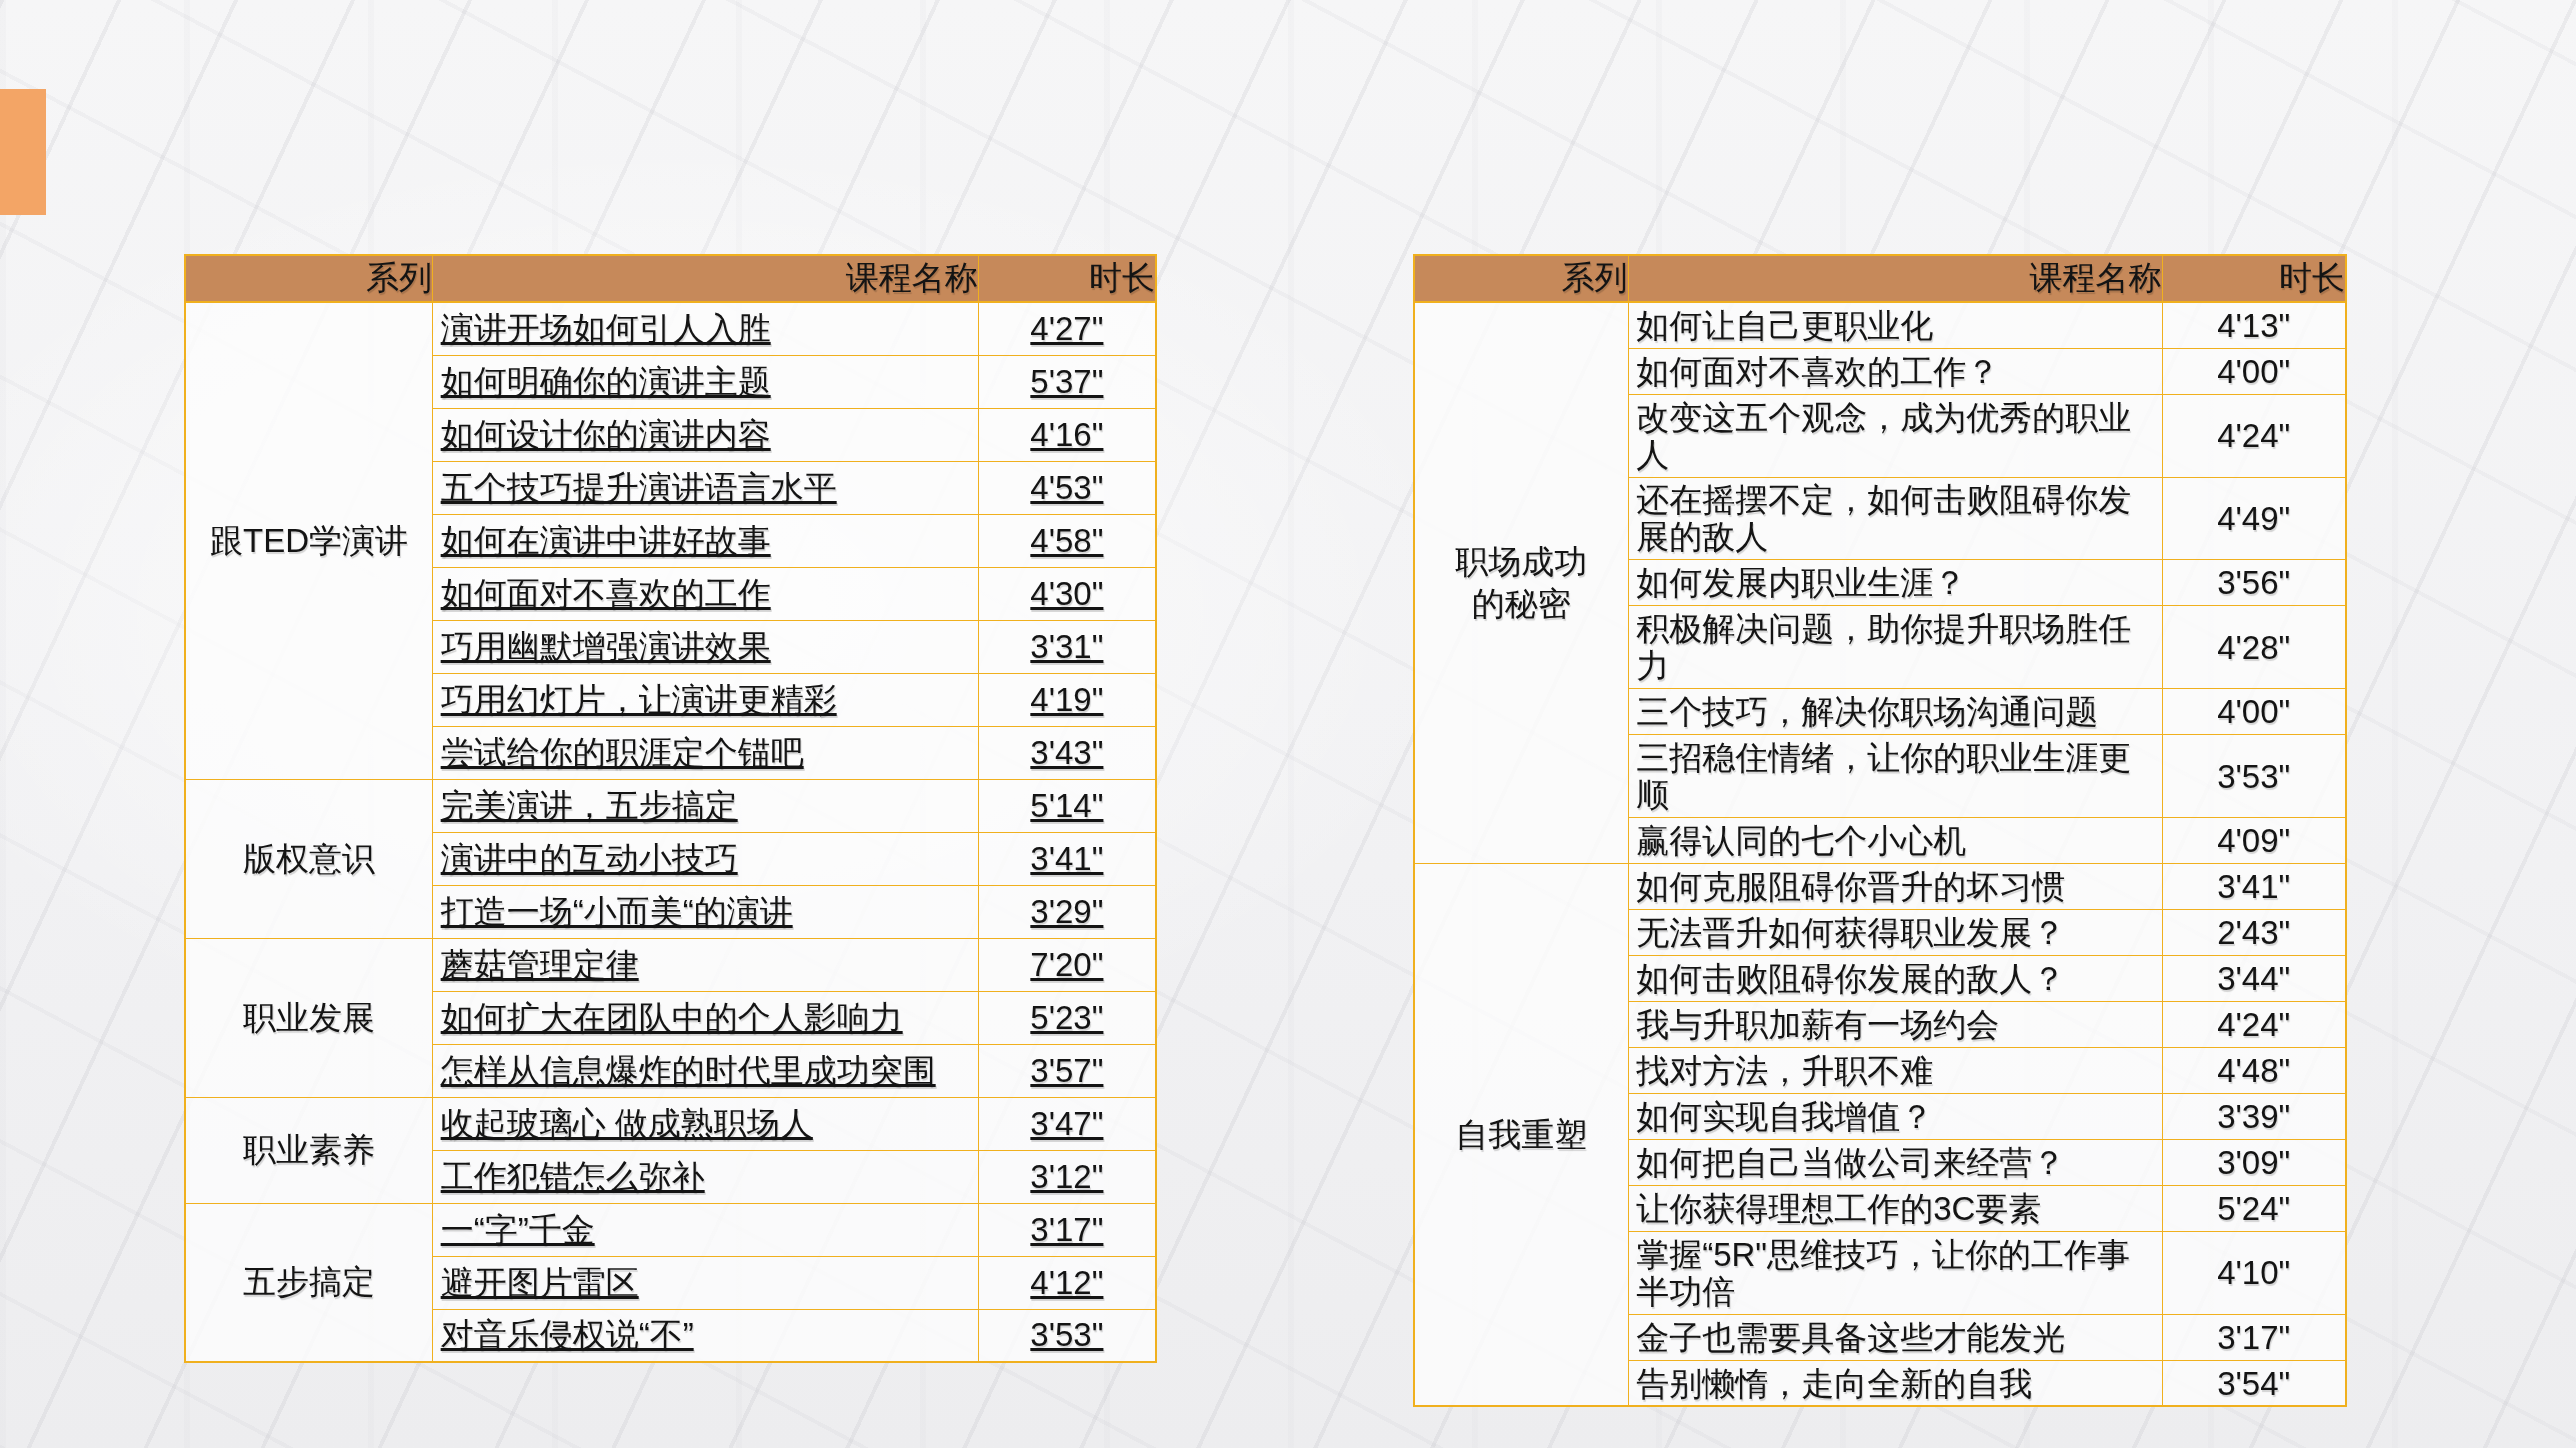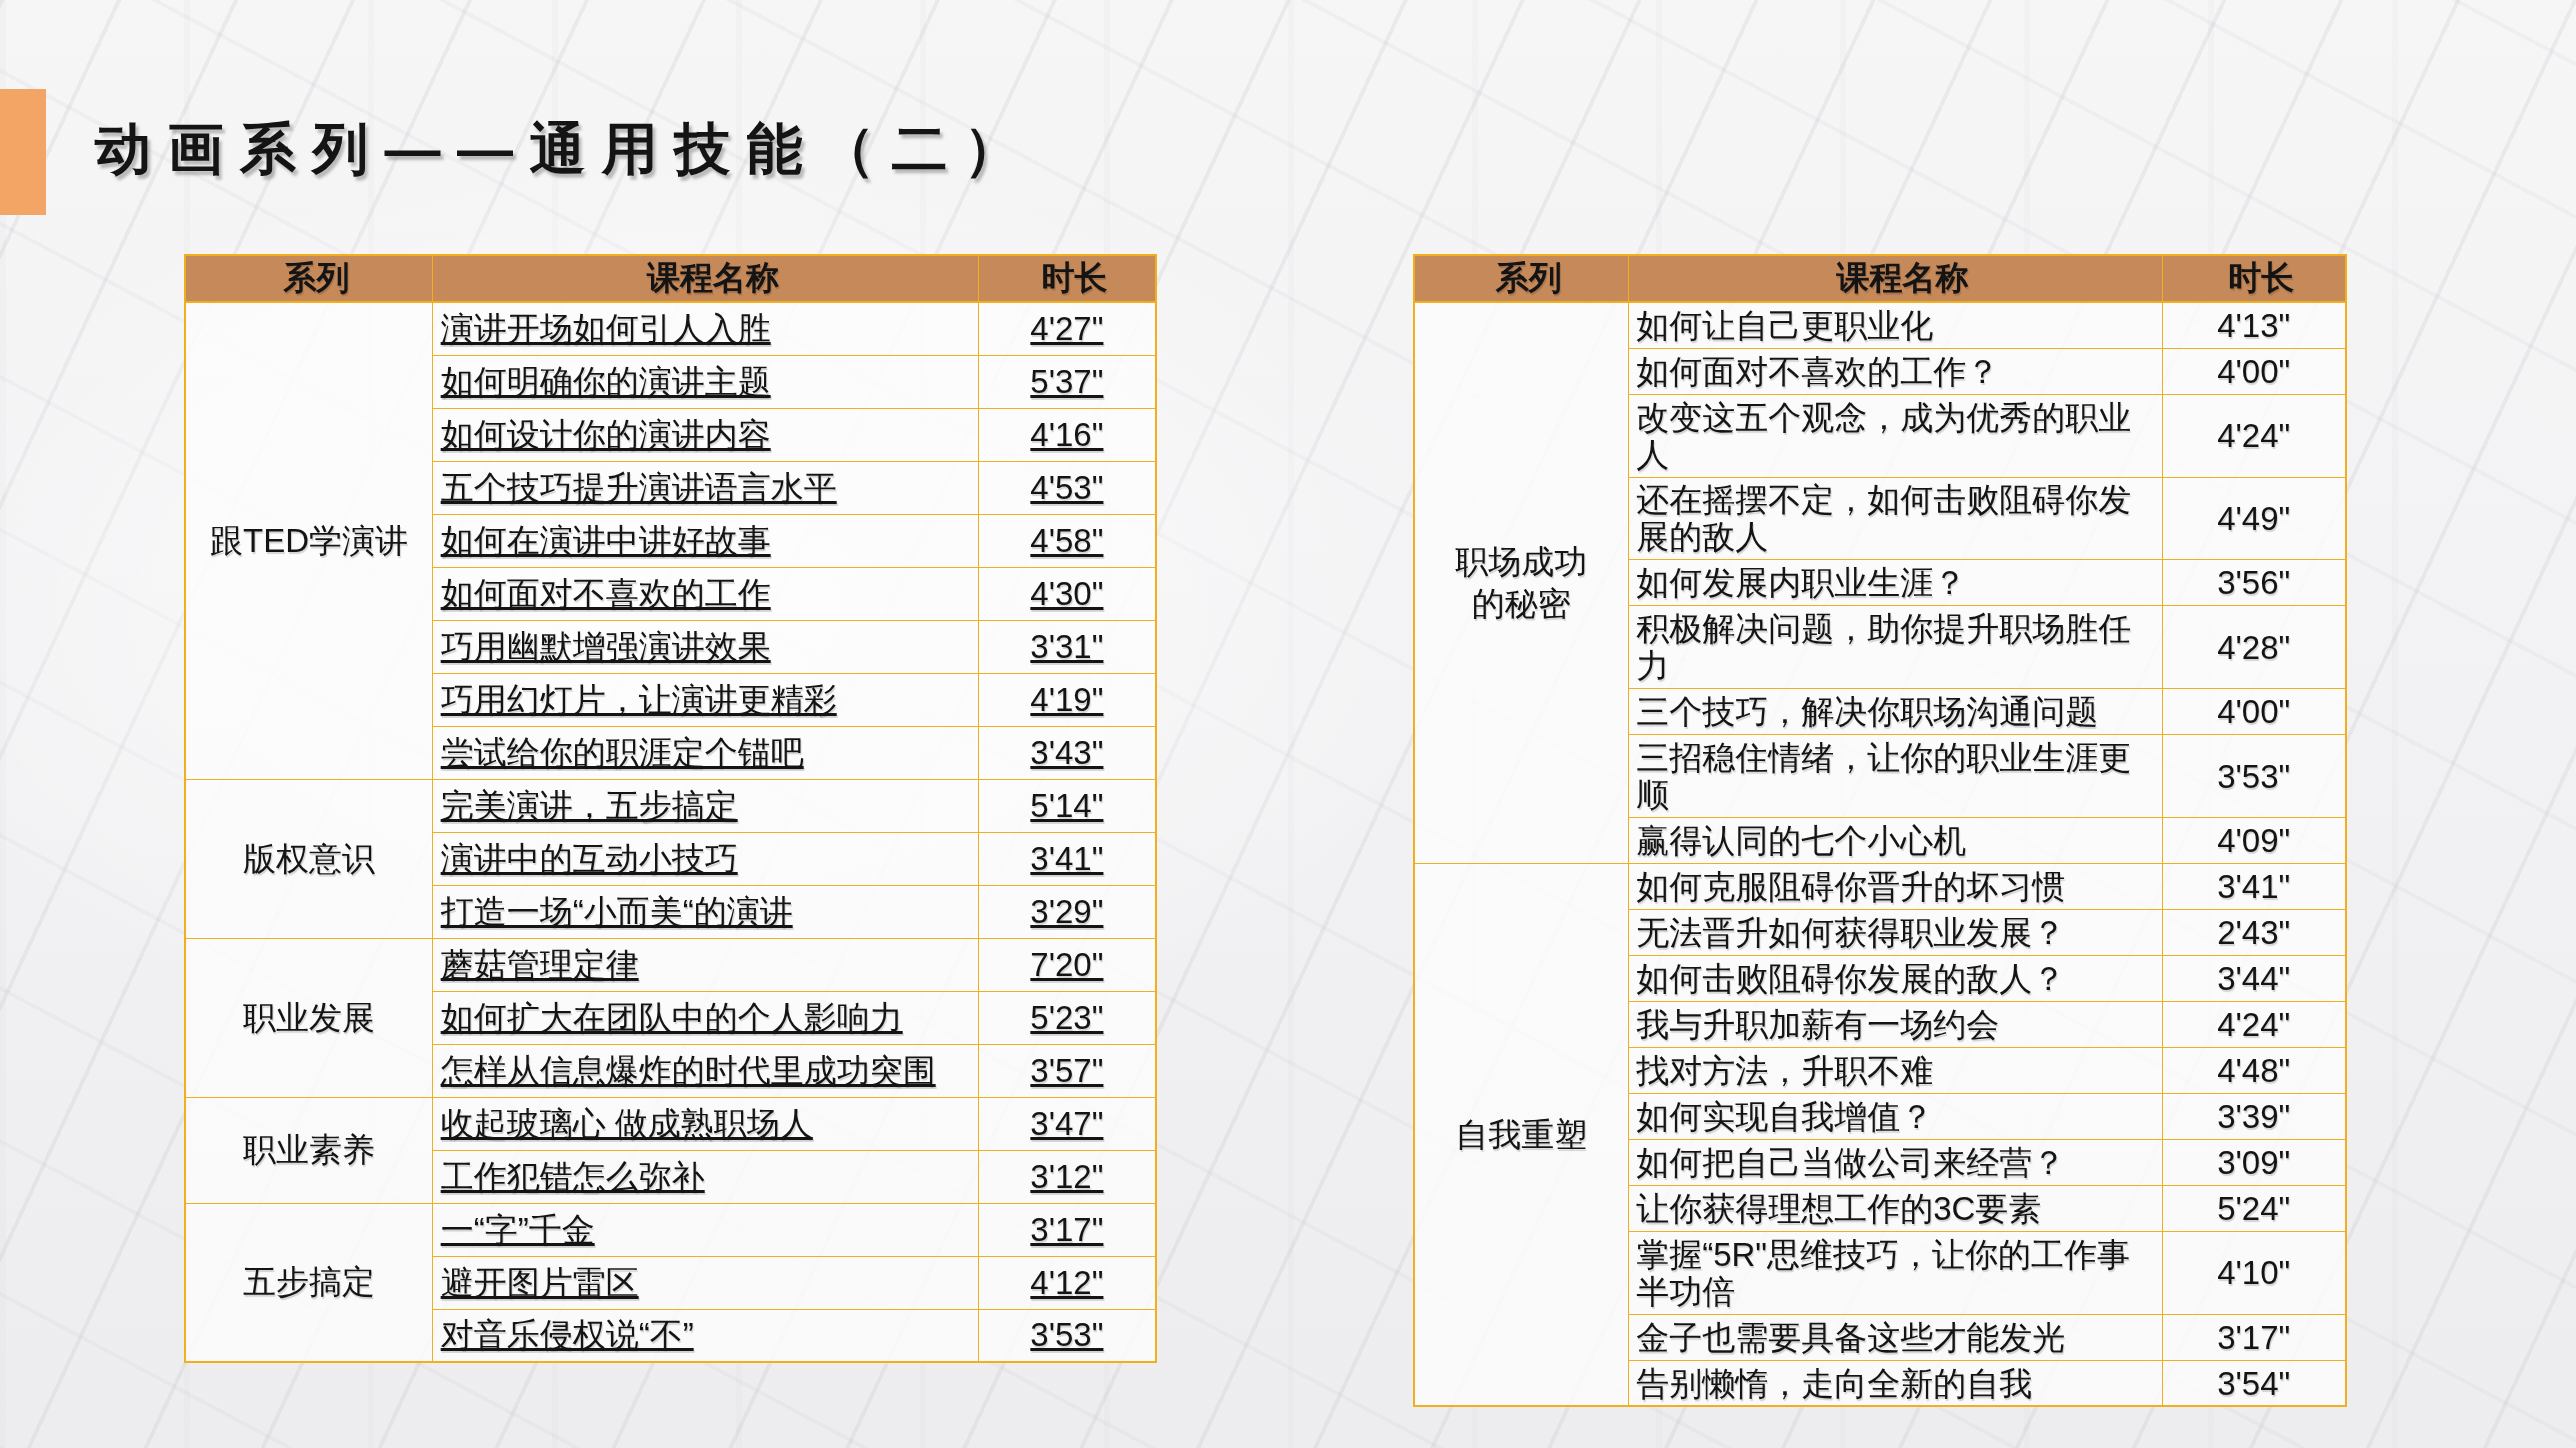--- a/index.html
+++ b/index.html
@@ -50,22 +50,22 @@
   table.course-table th,
   table.course-table td{
     border:1.9px solid var(--border-gold);
     font-size:33px;
     color:var(--ink);
     text-shadow:1px 1.9px 1px rgba(0,0,0,0.16);
   }
   table.course-table th{
     background:var(--header-fill);
     height:42px;
-    font-weight:700;
-    text-align:center;
+    font-weight:400;
+    text-align:right;
     border-bottom-width:2.9px;
     padding-left:15px;
   }
   td.series-cell{
     text-align:center;
     vertical-align:middle;
     white-space:pre-line;
     line-height:42px;
     padding:1.9px 3.9px;
   }
@@ -82,21 +82,20 @@
   }
   .left td.name-cell,.left td.duration-cell{height:53px;line-height:40px;text-decoration:underline;}
   .right td.name-cell,.right td.duration-cell{height:46px;line-height:37px;margin-top:28px;}
 </style>
 </head>
 <body>
 
 <div class="slide">
   <div class="bg-photo"></div>
   <div class="accent-bar"></div>
-  <h1 class="page-title">动画系列——通用技能（二）</h1>
 
   <div class="table-wrap left">
     <table class="course-table" id="table-0">
       <colgroup>
           <col style="width:248px">
           <col style="width:547px">
           <col style="width:178px">
         </colgroup>
     <thead>
           <tr>

